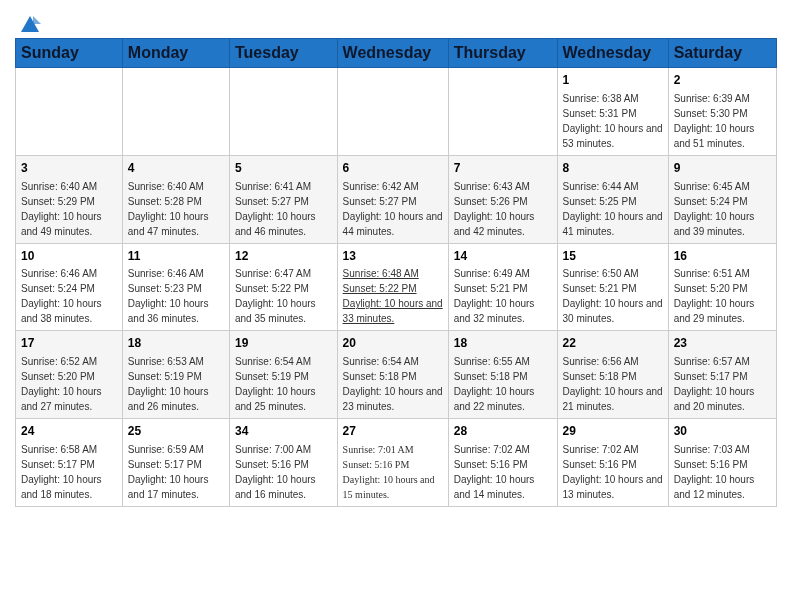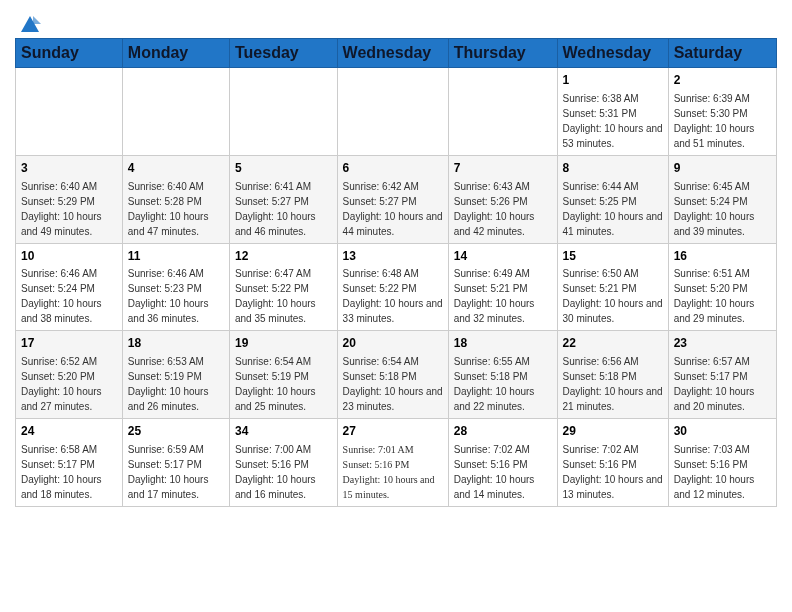--- a/index.html
+++ b/index.html
@@ -174,21 +174,21 @@
         <tr>
           <td><span class="day-number">10</span><span class="day-info" style="white-space: pre-line;">Sunrise: 6:46 AM
 Sunset: 5:24 PM
 Daylight: 10 hours and 38 minutes.</span></td>
           <td><span class="day-number">11</span><span class="day-info" style="white-space: pre-line;">Sunrise: 6:46 AM
 Sunset: 5:23 PM
 Daylight: 10 hours and 36 minutes.</span></td>
           <td><span class="day-number">12</span><span class="day-info" style="white-space: pre-line;">Sunrise: 6:47 AM
 Sunset: 5:22 PM
 Daylight: 10 hours and 35 minutes.</span></td>
-          <td><span class="day-number">13</span><span class="day-info" style="white-space: pre-line;">Sunrise: 6:48 AM
+          <td><span class="day-number">13</span><span class="day-info" style="white-space: pre-line; text-decoration: underline;">Sunrise: 6:48 AM
 Sunset: 5:22 PM
 Daylight: 10 hours and 33 minutes.</span></td>
           <td><span class="day-number">14</span><span class="day-info" style="white-space: pre-line;">Sunrise: 6:49 AM
 Sunset: 5:21 PM
 Daylight: 10 hours and 32 minutes.</span></td>
           <td><span class="day-number">15</span><span class="day-info" style="white-space: pre-line; text-align: center;">Sunrise: 6:50 AM
 Sunset: 5:21 PM
 Daylight: 10 hours and 30 minutes.</span></td>
           <td><span class="day-number">16</span><span class="day-info" style="white-space: pre-line;">Sunrise: 6:51 AM
 Sunset: 5:20 PM

